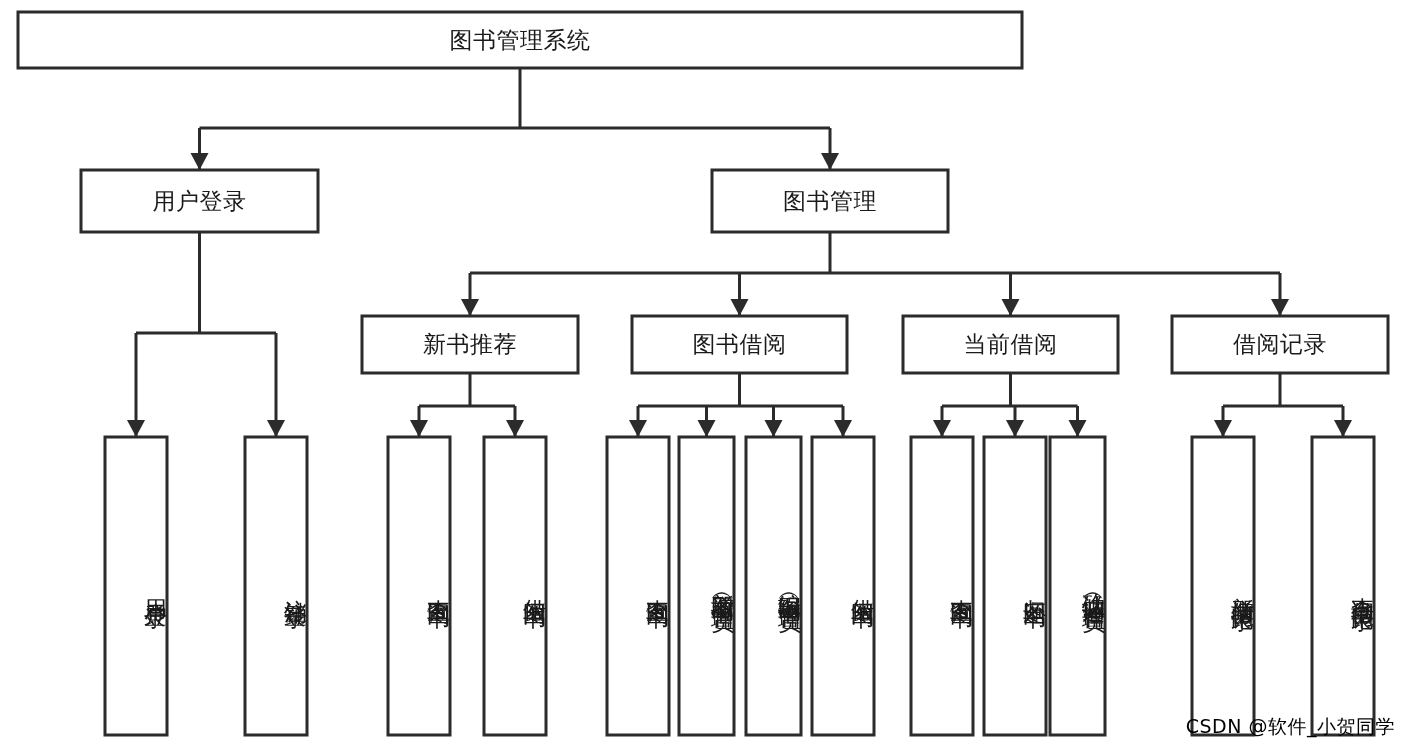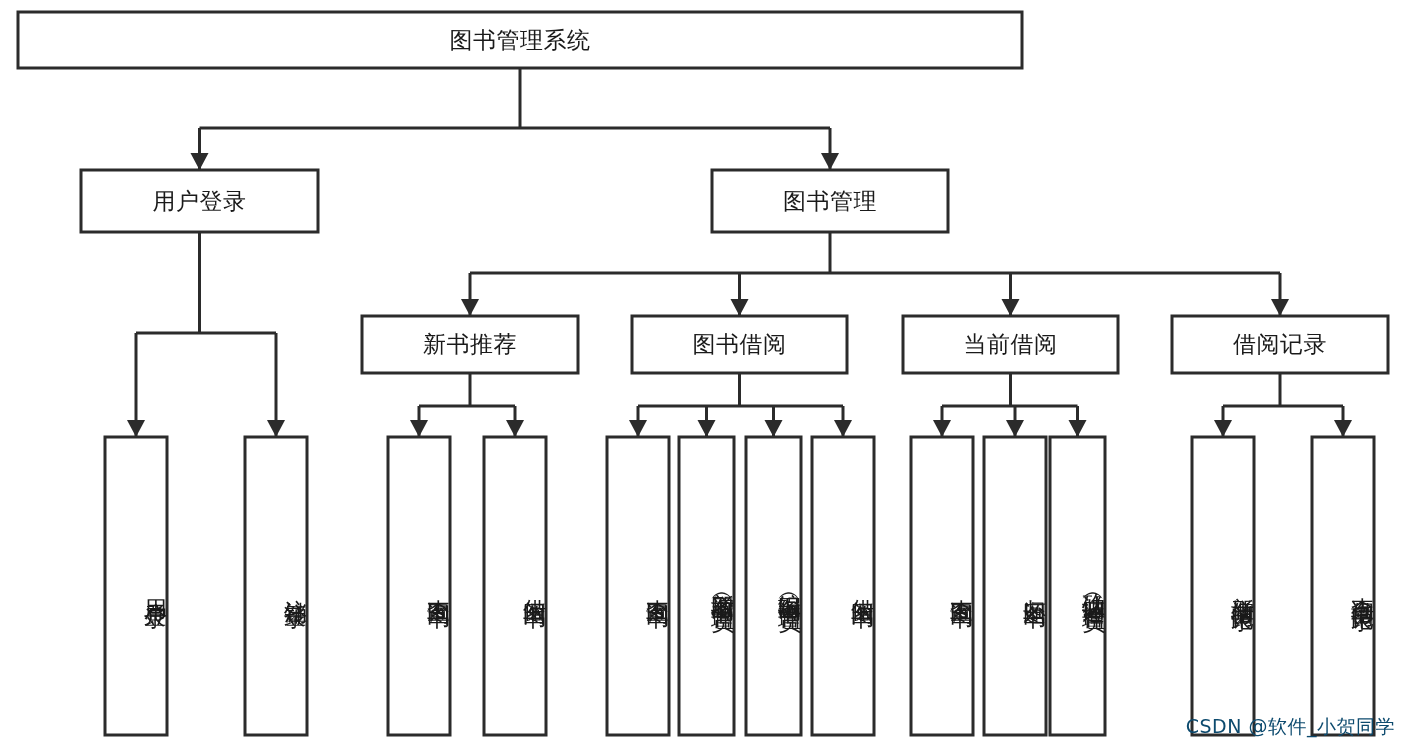--- a/index.html
+++ b/index.html
@@ -64,21 +64,21 @@
     letter-spacing: 2.5px;
     white-space: nowrap;
     pointer-events: none;
   }
   .watermark {
     position: absolute;
     right: 10px;
     bottom: 7px;
     font-family: "DejaVu Sans", "Liberation Sans", sans-serif;
     font-size: 19px;
-    color: #0c4a6e;
+    color: #000000;
     letter-spacing: 0.5px;
     white-space: nowrap;
   }
 </style>
 </head>
 <body>
 
 <div id="diagram-root">
 
   <svg id="tree-svg" viewBox="0 0 1405 747">

